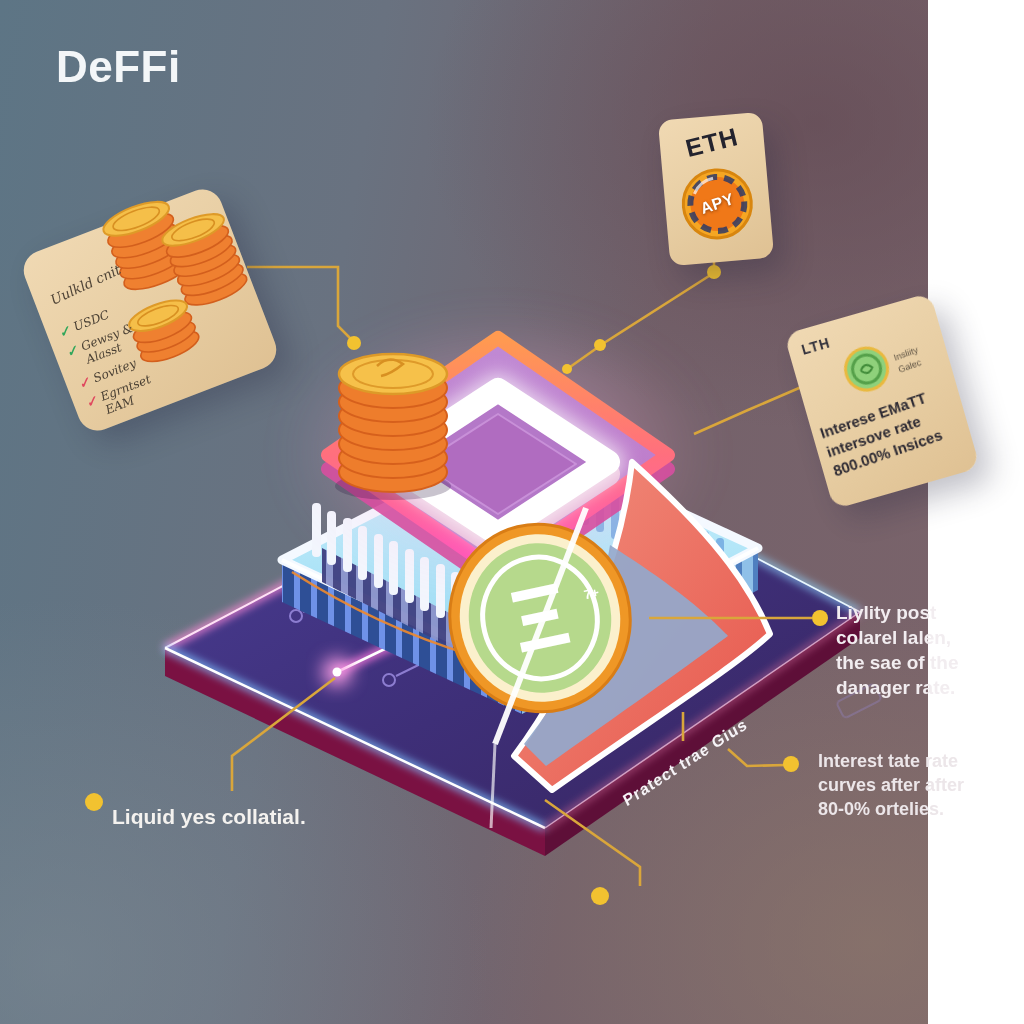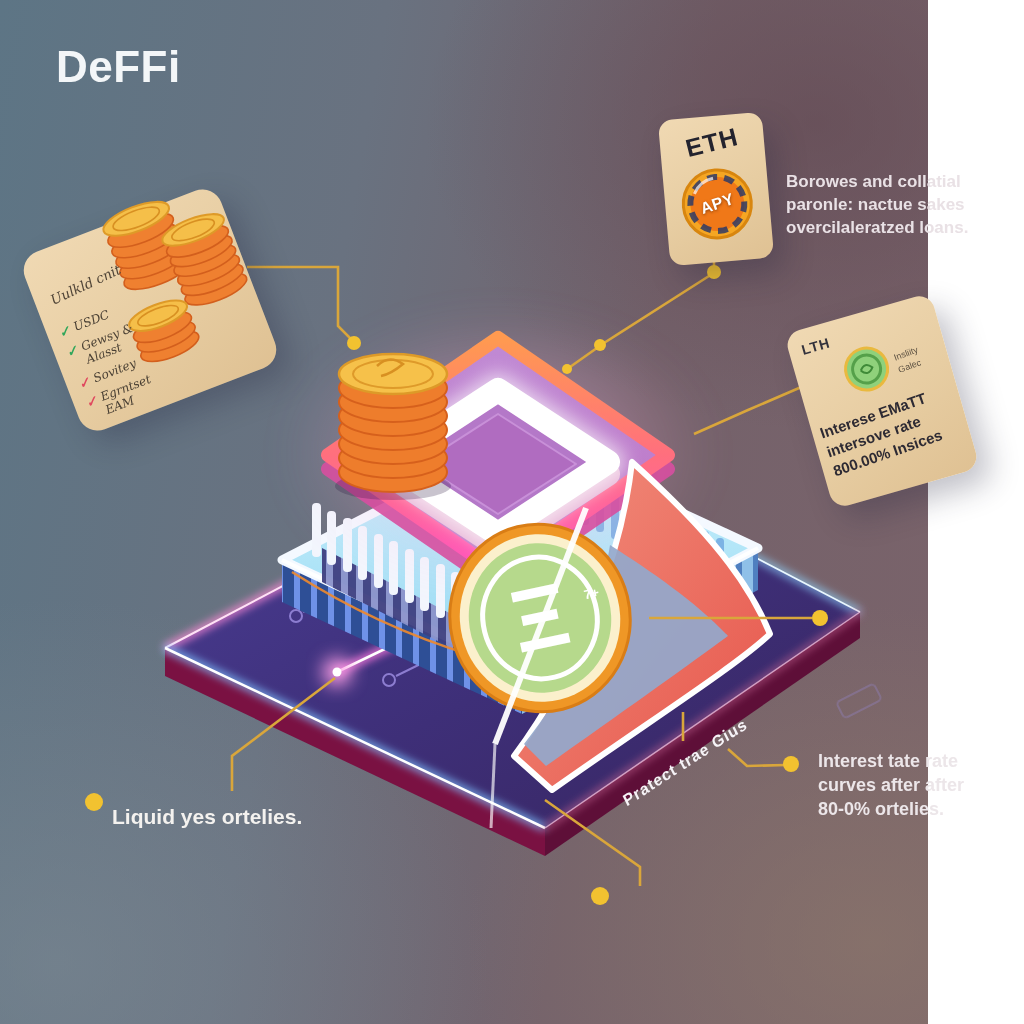--- a/index.html
+++ b/index.html
@@ -323,24 +323,25 @@
     <div class="lth-side">Insliity
 Galec</div>
     <div class="lth-body">Interese EMaTT
 intersove rate
 800.00% Insices</div>
   </div>
 
   <div class="coin-glyph">Ξ</div>
   <div class="coin-mark">7+</div>
 
-  <div class="note n-borrow">Borowes and collatial
-paronle: nactue sakes
-overcilaleratzed loans.</div>
+  <div class="note n-liylity">Liylity post
+colarel lalen,
+the sae of the
+danager rate.</div>
   <div class="note n-interest">Interest tate rate
 curves after after
 80-0% ortelies.</div>
   <div class="note n-liquid">
-    <div class="h">Liquid yes ortelies.</div>
+    <div class="h">Liquid yes collatial.</div>
   </div>
   <div class="platform-label">Pratect trae Gius</div>
 
 </div>
 
 </body></html>

